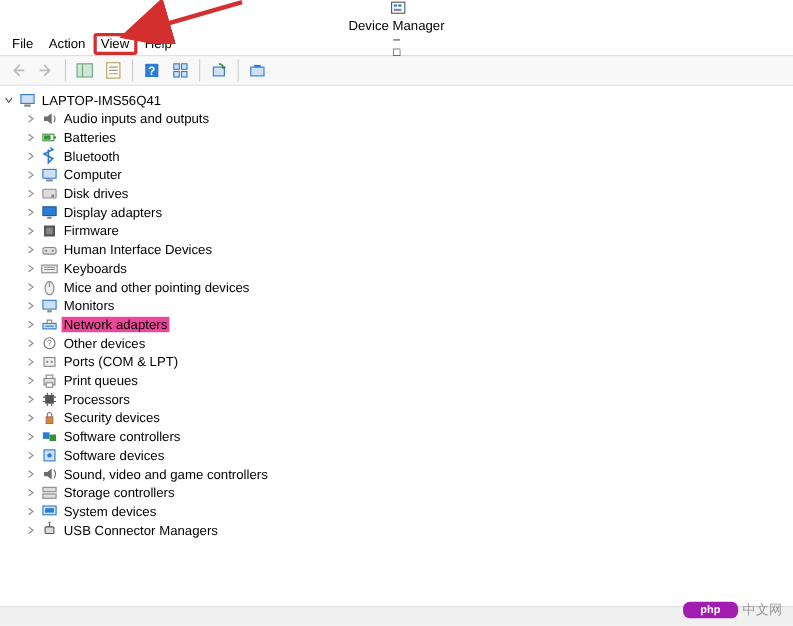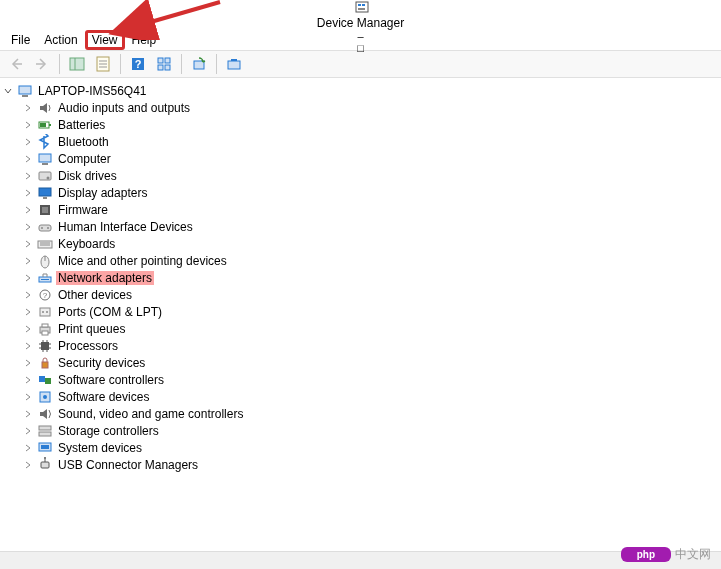--- a/index.html
+++ b/index.html
@@ -22,21 +22,21 @@
     .toolbar-btn { width: 24px; height: 24px; display: flex; align-items: center; justify-content: center; border: 1px solid transparent; }
 
     
     .tree { padding: 4px 2px; height: calc(569px - 30px - 20px - 28px - 18px); overflow-y: auto; }
     .tree-row { display: flex; align-items: center; height: 17px; font-size: 12px; gap: 3px; cursor: default; white-space: nowrap; }
     .root-row .label { padding: 0 2px; }
     .device-row { padding-left: 20px; }
     .expander { width: 12px; height: 12px; display: flex; align-items: center; justify-content: center; color: #666; }
     .dev-icon { width: 16px; height: 16px; flex-shrink: 0; }
     .label { padding: 0 2px; }
-    .label.selected { background: #fca5a5; }
+    .label.selected { background: #ec4899; }
 
     
     .status-bar { position: absolute; bottom: 0; left: 0; right: 0; height: 18px; background: #f0f0f0; border-top: 1px solid #ddd; }
 
     
     .annotation-arrow { position: absolute; top: -2px; left: 90px; z-index: 3; pointer-events: none; }
 
     
     .watermark { position: absolute; right: 10px; bottom: 6px; font-size: 12px; color: #999; display: flex; align-items: center; gap: 4px; z-index: 5; }
     .watermark .logo { background: #a21caf; color: #fff; font-size: 10px; font-weight: bold; padding: 2px 16px; border-radius: 6px; }
@@ -299,20 +299,34 @@
     <span class="label">Mice and other pointing devices</span>
   </div>
       <div class="tree-row device-row">
     <span class="expander">
       <svg width="10" height="10">
             <path d="M3,2 L7,5 L3,8" stroke="#888" stroke-width="1" fill="none"></path>
           </svg>
     </span>
     <span class="dev-icon">
           <svg width="16" height="16">
+            <rect x="2" y="3" width="12" height="8" fill="#cfe0f4" stroke="#2b7cd3"></rect>
+            <rect x="6" y="12" width="4" height="2" fill="#888"></rect>
+          </svg>
+        </span>
+    <span class="label">Monitors</span>
+  </div>
+      <div class="tree-row device-row">
+    <span class="expander">
+      <svg width="10" height="10">
+            <path d="M3,2 L7,5 L3,8" stroke="#888" stroke-width="1" fill="none"></path>
+          </svg>
+    </span>
+    <span class="dev-icon">
+          <svg width="16" height="16">
             <rect x="2" y="7" width="12" height="5" fill="#cfe0f4" stroke="#2b7cd3"></rect>
             <rect x="4" y="9" width="8" height="1" fill="#2b7cd3"></rect>
             <path d="M6,7 v-3 h4 v3" stroke="#888" fill="none"></path>
           </svg>
         </span>
     <span class="label selected">Network adapters</span>
   </div>
       <div class="tree-row device-row">
     <span class="expander">
       <svg width="10" height="10">

